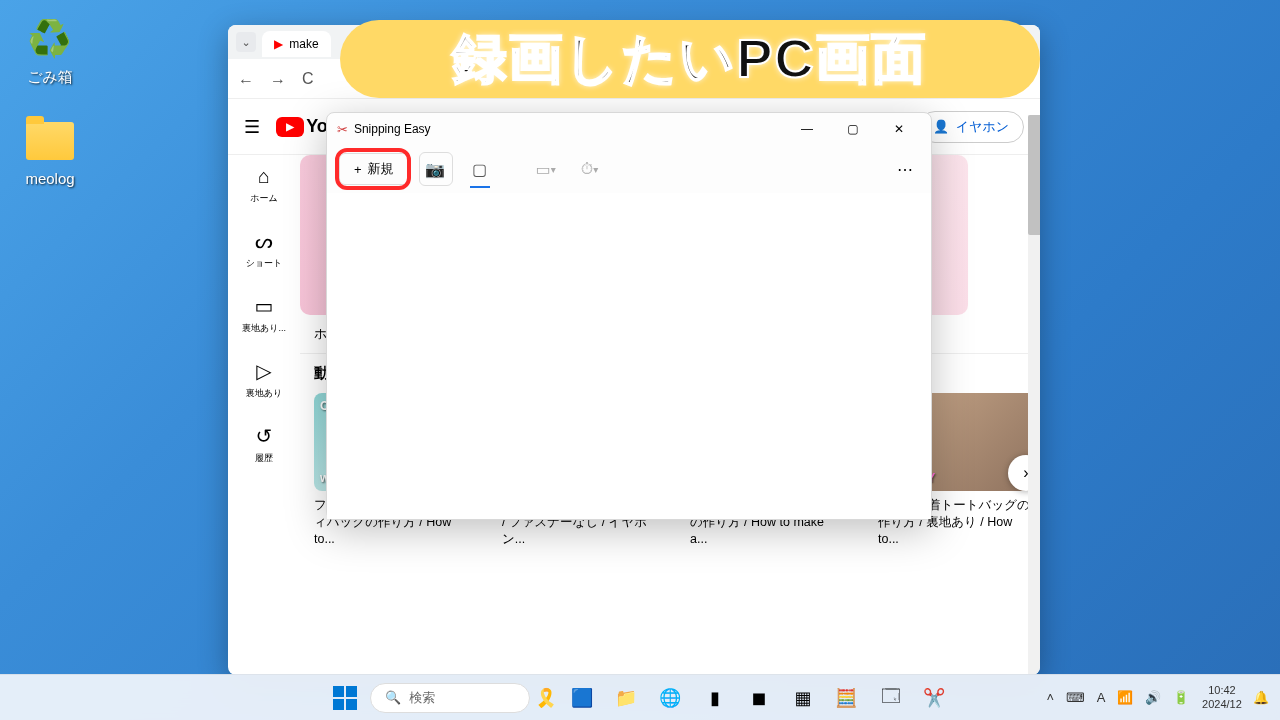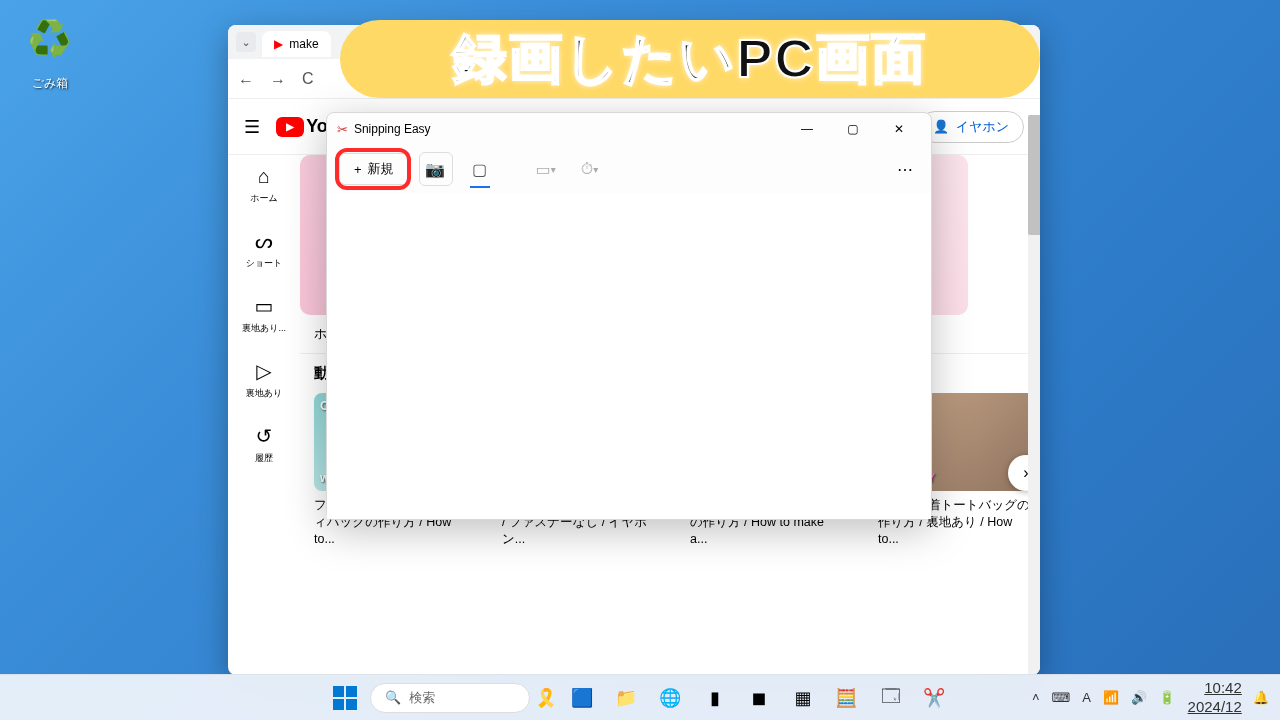--- a/index.html
+++ b/index.html
@@ -2,21 +2,21 @@
 <html><head>
 <meta charset="utf-8">
 <style>
 * { margin: 0; padding: 0; box-sizing: border-box; font-family: "Segoe UI", "Meiryo", sans-serif; }
 body { width: 1280px; height: 720px; overflow: hidden; background: linear-gradient(135deg, #4aa3e8 0%, #3a8dd8 30%, #2d7bc9 70%, #2a6eb8 100%); position: relative; }
 
 
 .desktop-icons { position: absolute; top: 15px; left: 15px; }
 .desktop-icon { display: flex; flex-direction: column; align-items: center; width: 70px; margin-bottom: 30px; cursor: pointer; }
 .desktop-icon .ico { width: 48px; height: 48px; display: flex; align-items: center; justify-content: center; }
-.desktop-icon .lbl { color: white; font-size: 12px; text-align: center; margin-top: 12px; text-shadow: 1px 1px 2px rgba(0,0,0,0.8); }
+.desktop-icon .lbl { color: white; font-size: 15px; text-align: center; margin-top: 5px; text-shadow: 1px 1px 2px rgba(0,0,0,0.8); }
 .recycle { font-size: 36px; }
 .folder { width: 48px; height: 38px; background: linear-gradient(#ffd968, #ffc93c); border-radius: 3px; position: relative; }
 .folder::before { content: ""; position: absolute; top: -6px; left: 0; width: 18px; height: 8px; background: #ffc93c; border-radius: 3px 3px 0 0; }
 
 
 .browser { position: absolute; left: 228px; top: 25px; width: 812px; height: 650px; background: white; border-radius: 8px; box-shadow: 0 8px 30px rgba(0,0,0,0.3); overflow: hidden; }
 .browser-tabs { height: 34px; background: #f1f3f4; display: flex; align-items: center; padding: 0 8px; }
 .tab { background: white; border-radius: 8px 8px 0 0; padding: 6px 12px; font-size: 12px; display: flex; align-items: center; gap: 6px; margin-top: 4px; }
 .tab .yticon { color: red; font-size: 12px; }
 .tab-chevron { width: 20px; height: 20px; border-radius: 4px; background: #e8eaed; display: flex; align-items: center; justify-content: center; margin-right: 6px; font-size: 11px; color: #555; }
@@ -83,31 +83,37 @@
 
 
 .taskbar { position: absolute; bottom: 0; left: 0; right: 0; height: 46px; background: rgba(243,246,252,0.92); backdrop-filter: blur(10px); display: flex; align-items: center; padding: 0 10px; border-top: 1px solid rgba(0,0,0,0.06); }
 .tb-center { position: absolute; left: 50%; transform: translateX(-50%); display: flex; align-items: center; gap: 6px; }
 .tb-btn { width: 38px; height: 38px; display: flex; align-items: center; justify-content: center; border-radius: 4px; cursor: pointer; font-size: 18px; }
 .tb-search { display: flex; align-items: center; gap: 8px; background: white; border: 1px solid #ddd; border-radius: 20px; padding: 5px 14px; font-size: 13px; color: #666; width: 160px; }
 .win-logo { display: grid; grid-template-columns: 11px 11px; grid-template-rows: 11px 11px; gap: 2px; }
 .win-logo div { background: #0078d4; }
 .tb-right { position: absolute; right: 10px; display: flex; align-items: center; gap: 12px; font-size: 12px; color: #333; }
 .tb-right .ico { font-size: 13px; cursor: pointer; }
-.clock { text-align: right; font-size: 15px; line-height: 1.25; text-decoration: underline; }
+.clock { text-align: center; font-size: 11px; line-height: 1.25; }
 .ribbon { width: 22px; height: 22px; display: flex; align-items: center; }
 
 </style>
 </head>
 <body>
 
 <div class="desktop-icons">
   <div class="desktop-icon">
     <div class="ico recycle">♻️</div>
     <div class="lbl">ごみ箱</div>
+  </div>
+  <div class="desktop-icon">
+    <div class="ico">
+        <div class="folder"></div>
+      </div>
+    <div class="lbl">meolog</div>
   </div>
 </div>
 
 <div class="browser">
   <div class="browser-tabs">
     <div class="tab-chevron">⌄</div>
     <div class="tab">
       <span class="yticon">▶</span>
       <span>make</span>
     </div>

